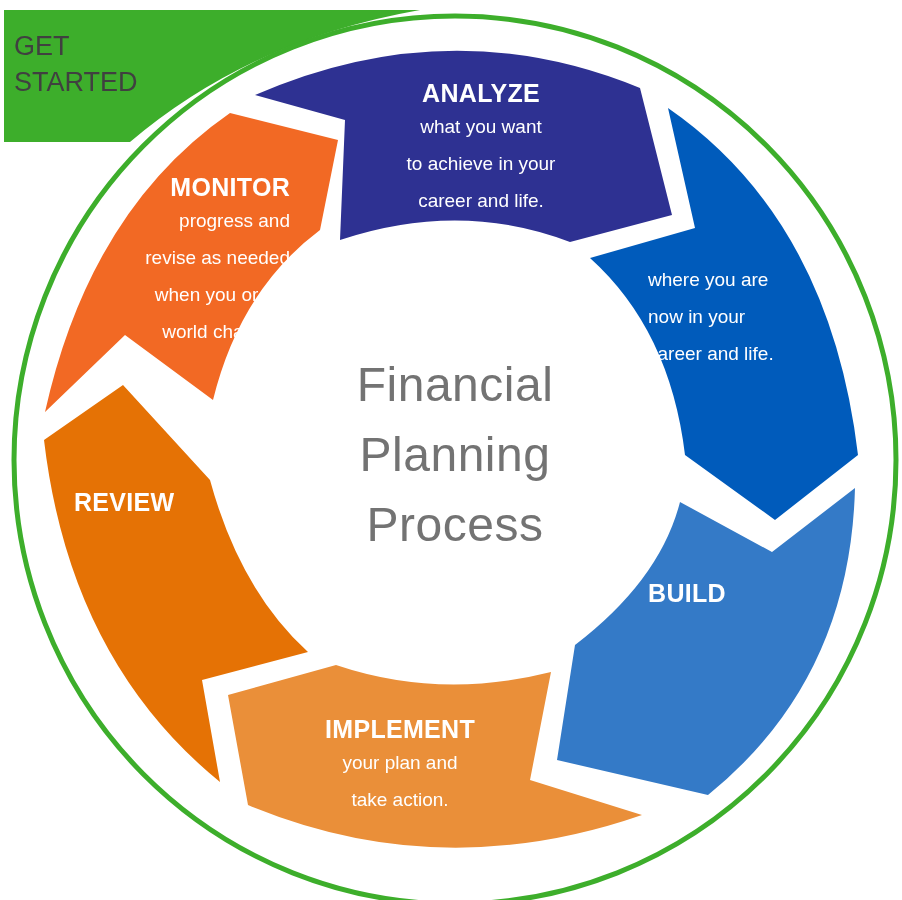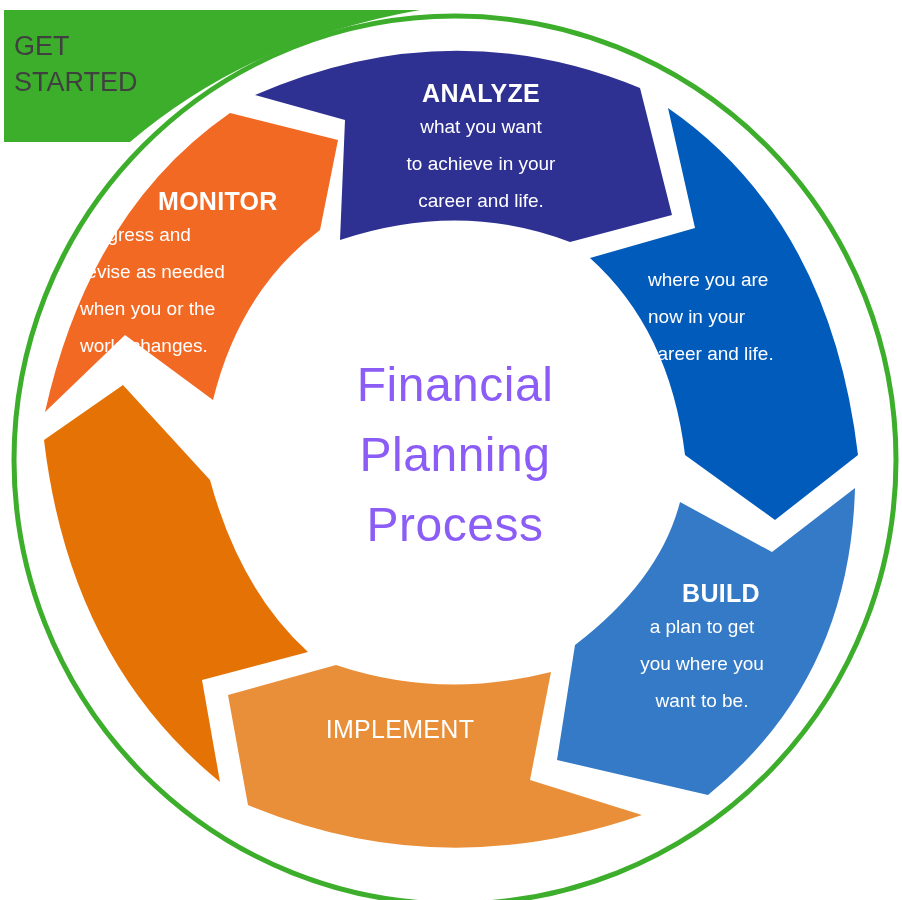--- a/index.html
+++ b/index.html
@@ -2,21 +2,21 @@
 <html><head>
 <meta charset="utf-8">
 <style>
   html, body { margin: 0; padding: 0; background: #ffffff; }
   body { width: 902px; height: 900px; position: relative; overflow: hidden; font-family: "Liberation Sans", "DejaVu Sans", sans-serif; }
   svg.diagram { position: absolute; left: 0; top: 0; }
   .lbl { position: absolute; color: #ffffff; text-align: center; line-height: 28px; }
   .lbl .head { font-weight: bold; font-size: 25px; display: block; line-height: 30px; letter-spacing: 0.3px; }
   .lbl .body { font-size: 19px; display: block; white-space: pre-line; line-height: 37px; }
   .get-started { position: absolute; left: 14px; top: 28px; width: 154px; color: #404040; text-align: left; font-size: 27px; line-height: 36px; white-space: pre-line; }
-  .center-title { position: absolute; left: 300px; top: 350px; width: 310px; text-align: center; color: #8b5cf6; font-size: 48px; line-height: 70px; white-space: pre-line; font-weight: normal; letter-spacing: 0.5px; }
+  .center-title { position: absolute; left: 300px; top: 350px; width: 310px; text-align: center; color: #737373; font-size: 48px; line-height: 70px; white-space: pre-line; font-weight: normal; letter-spacing: 0.5px; }
 </style>
 </head>
 <body>
 
 <svg class="diagram" width="902" height="900" viewBox="0 0 902 900">
 
   <path d="M4 10 L420 10 Q250 40 130 142 L4 142 Z" fill="#3dae2b"></path>
 
   <ellipse cx="455" cy="460" rx="441" ry="444" fill="none" stroke="#3dae2b" stroke-width="5"></ellipse>
 
@@ -46,33 +46,33 @@
 to achieve in your
 career and life.</span>
 </div>
 
 <div class="lbl" style="left:648px; top:261px; width:200px; text-align:left;">
   <span class="body">where you are
    now in your
    career and life.</span>
 </div>
 
-<div class="lbl" style="left:622px; top:578px; width:160px;">
+<div class="lbl" style="left:588px; top:578px; width:160px;">
   <span class="head" style="padding-left:38px;">BUILD</span>
-  <span class="body">  a plan to get
-you where you
-want to be.</span>
 </div>
 
 <div class="lbl" style="left:310px; top:714px; width:180px;">
-  <span class="head" style="font-weight:normal;text-align:center;">IMPLEMENT</span>
+  <span class="head" style="font-weight:bold;text-align:center;">IMPLEMENT</span>
+  <span class="body">your plan and
+take action.</span>
 </div>
 
 <div class="lbl" style="left:72px; top:487px; width:150px; text-align:left;">
+  <span class="head" style="padding-left:2px;">REVIEW</span>
 </div>
 
-<div class="lbl" style="left:80px; top:186px; width:210px; text-align:left;">
+<div class="lbl" style="left:80px; top:172px; width:210px; text-align:right;">
   <span class="head" style="padding-left:78px;">MONITOR</span>
   <span class="body">   progress and
 revise as needed
 when you or the
 world changes.</span>
 </div>
 
 </body></html>

